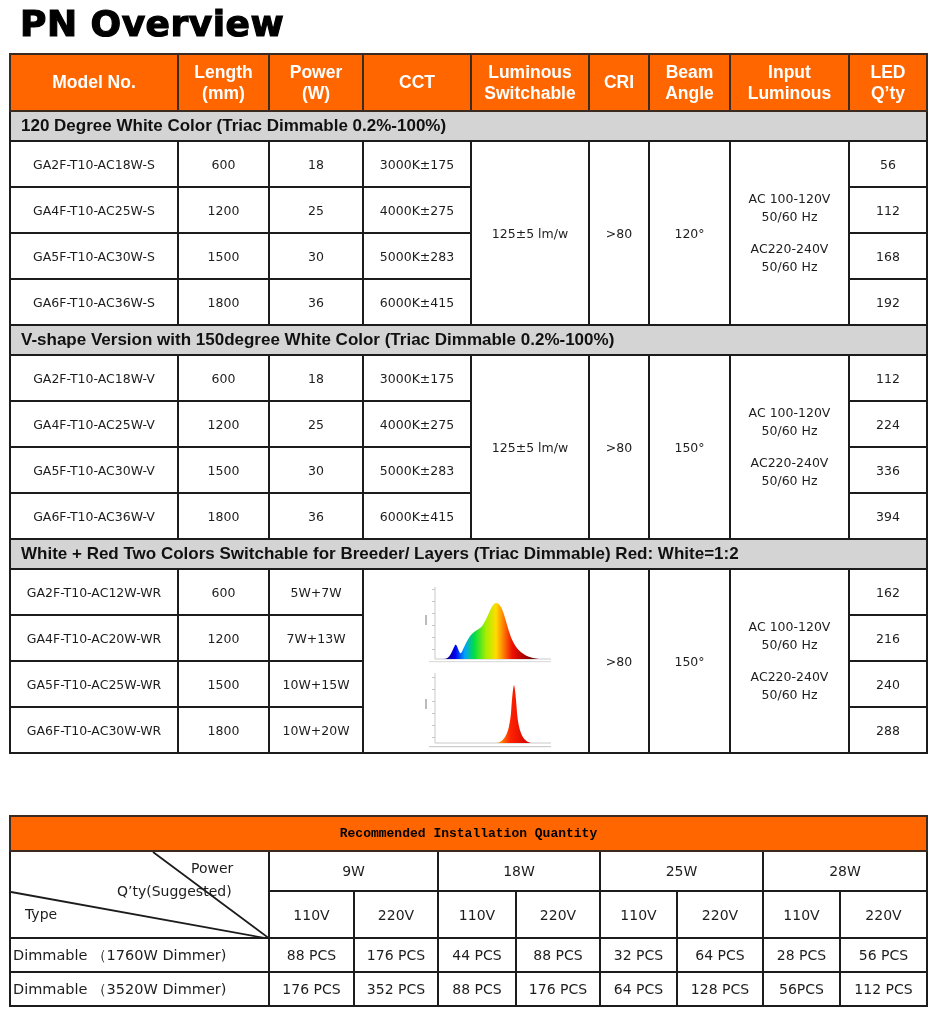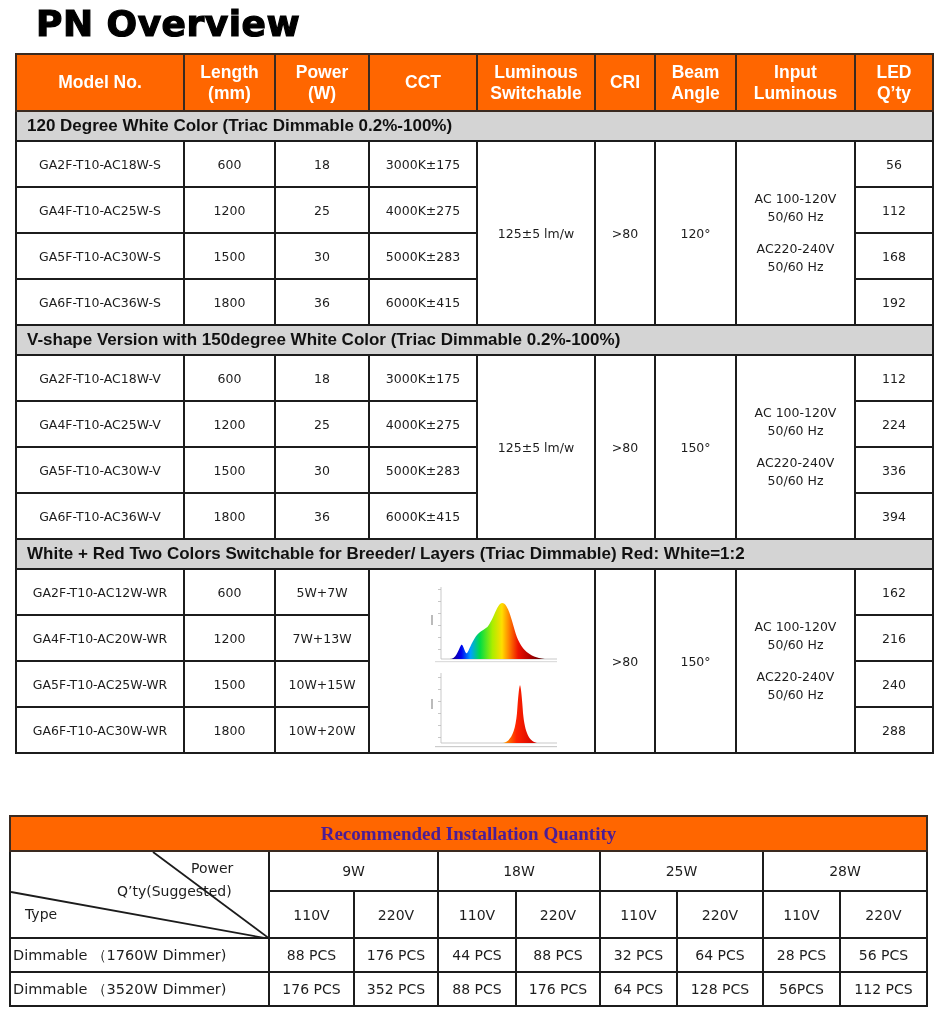--- a/index.html
+++ b/index.html
@@ -1,30 +1,30 @@
 <!DOCTYPE html>
 <html><head>
 <meta charset="utf-8">
 <style>
   html, body { margin: 0; padding: 0; background: #ffffff; }
   body { width: 934px; height: 1024px; position: relative; overflow: hidden; font-family: "DejaVu Sans", "Liberation Sans", sans-serif; color: #1a1a1a; }
-  .page-title { position: absolute; left: 36px; top: 2px; font-family: "DejaVu Sans", sans-serif; font-weight: 900; font-size: 36px; letter-spacing: 0.5px; color: #000; -webkit-text-stroke: 1.2px #000; line-height: 44px; }
+  .page-title { position: absolute; left: 20px; top: 2px; font-family: "DejaVu Sans", sans-serif; font-weight: 900; font-size: 36px; letter-spacing: 0.5px; color: #000; -webkit-text-stroke: 1.2px #000; line-height: 44px; }
   table { border-collapse: collapse; position: absolute; table-layout: fixed; }
   td, th { border: 2px solid #1c1c1c; padding: 0; text-align: center; vertical-align: middle; }
-  #pn-table { left: 15px; top: 53px; width: 917px; border: 2px solid #1c1c1c; }
+  #pn-table { left: 9px; top: 53px; width: 917px; border: 2px solid #1c1c1c; }
   #pn-table th { background: #ff6600; color: #ffffff; font-family: "Liberation Sans", sans-serif; font-weight: bold; font-size: 17.5px; line-height: 21px; height: 55px; border-color: #3a2a20; }
   #pn-table td { font-family: "DejaVu Sans", sans-serif; font-size: 12.5px; color: #1d1d1d; height: 44px; }
   #pn-table td.section { background: #d4d4d4; text-align: left; padding-left: 10px; font-family: "Liberation Sans", sans-serif; font-weight: bold; font-size: 17px; color: #111; height: 28px; margin-top: 36px; }
   #pn-table td.model { font-size: 12.5px; border-radius: 9px; }
   .volt-block { line-height: 18px; }
   .volt-gap { height: 14px; }
   .spectrum-cell { padding: 0 !important; background: #fff; }
   .spectrum { display: block; margin: 0 auto; }
   #qty-table { left: 9px; top: 815px; width: 917px; border: 2px solid #1c1c1c; }
-  #qty-table td.title-bar { background: #ff6600; color: #4c1d95; font-family: Liberation Serif, serif; font-weight: bold; font-size: 19px; height: 33px; border-color: #3a2a20; }
+  #qty-table td.title-bar { background: #ff6600; color: #000000; font-family: Liberation Mono, monospace; font-weight: bold; font-size: 13px; height: 33px; border-color: #3a2a20; }
   #qty-table td { font-family: "DejaVu Sans", sans-serif; font-size: 14px; color: #1d1d1d; }
   #qty-table td.power-h { height: 38px; font-size: 14px; }
   #qty-table td.volt-h { height: 45px; margin-left: 32px; }
   #qty-table td.val { height: 32px; }
   #qty-table td.type-name { text-align: left; padding-left: 2px; font-size: 14.5px; }
   .diag-cell { position: relative; padding: 0 !important; }
   .diag-cell svg { position: absolute; left: 0; top: 0; }
   .diag-label { position: absolute; font-family: "DejaVu Sans", sans-serif; font-size: 14px; color: #1d1d1d; }
 </style>
 </head>

